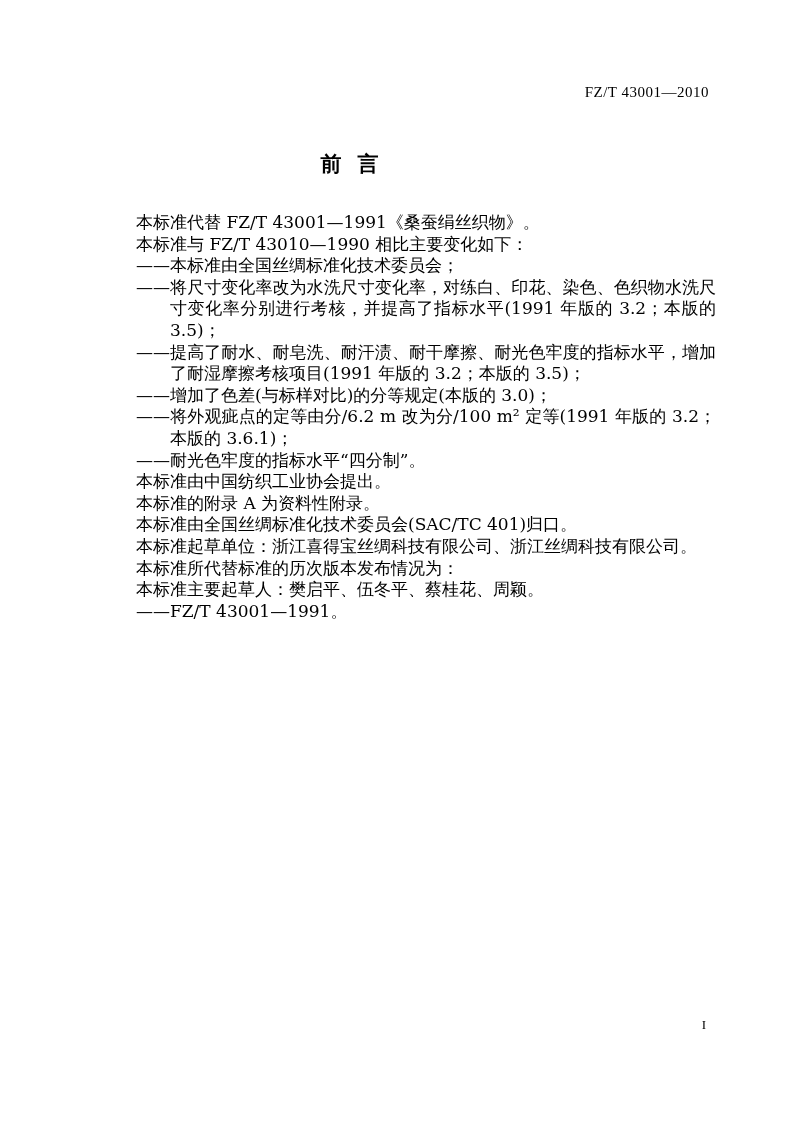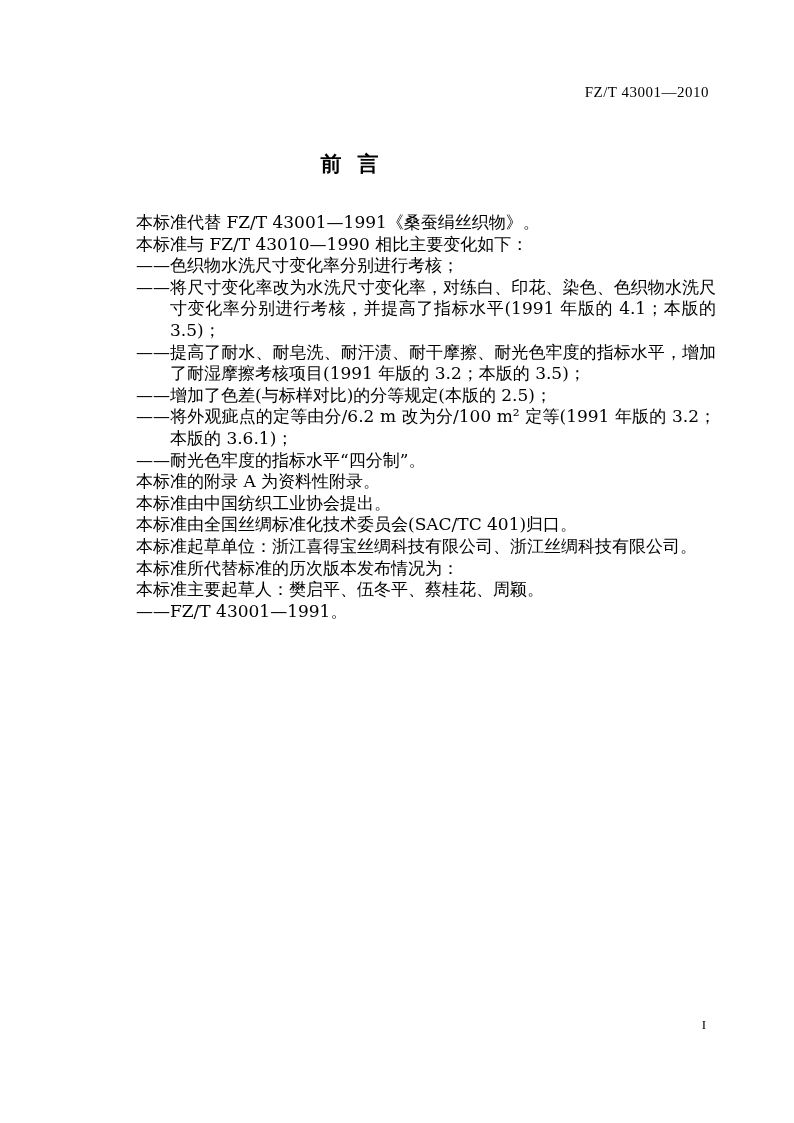--- a/index.html
+++ b/index.html
@@ -76,28 +76,28 @@
 
 <div class="page">
 
   <div class="header">FZ/T 43001—2010</div>
 
   <div class="doc-title">前言</div>
 
   <div class="body-block" id="body-block">
       <p class="para">本标准代替 FZ/T 43001—1991《桑蚕绢丝织物》。</p>
       <p class="para">本标准与 FZ/T 43010—1990 相比主要变化如下：</p>
-      <p class="dash-item">——色织物水洗尺寸变化率分别进行考核；</p>
-      <p class="dash-item">——将尺寸变化率改为水洗尺寸变化率，对练白、印花、染色、色织物水洗尺寸变化率分别进行考核，并提高了指标水平(1991 年版的 4.1；本版的 3.5)；</p>
+      <p class="dash-item">——本标准由全国丝绸标准化技术委员会；</p>
+      <p class="dash-item">——将尺寸变化率改为水洗尺寸变化率，对练白、印花、染色、色织物水洗尺寸变化率分别进行考核，并提高了指标水平(1991 年版的 3.2；本版的 3.5)；</p>
       <p class="dash-item">——提高了耐水、耐皂洗、耐汗渍、耐干摩擦、耐光色牢度的指标水平，增加了耐湿摩擦考核项目(1991 年版的 3.2；本版的 3.5)；</p>
-      <p class="dash-item">——增加了色差(与标样对比)的分等规定(本版的 2.5)；</p>
+      <p class="dash-item">——增加了色差(与标样对比)的分等规定(本版的 3.0)；</p>
       <p class="dash-item">——将外观疵点的定等由分/6.2 m 改为分/100 m² 定等(1991 年版的 3.2；本版的 3.6.1)；</p>
       <p class="dash-item">——耐光色牢度的指标水平“四分制”。</p>
+      <p class="para">本标准由中国纺织工业协会提出。</p>
       <p class="para">本标准的附录 A 为资料性附录。</p>
-      <p class="para">本标准由中国纺织工业协会提出。</p>
       <p class="para">本标准由全国丝绸标准化技术委员会(SAC/TC 401)归口。</p>
       <p class="para">本标准起草单位：浙江喜得宝丝绸科技有限公司、浙江丝绸科技有限公司。</p>
       <p class="para">本标准所代替标准的历次版本发布情况为：</p>
       <p class="para">本标准主要起草人：樊启平、伍冬平、蔡桂花、周颖。</p>
       <p class="dash-item">——FZ/T 43001—1991。</p>
     </div>
 
   <div class="footer-page">I</div>
 
 </div>

